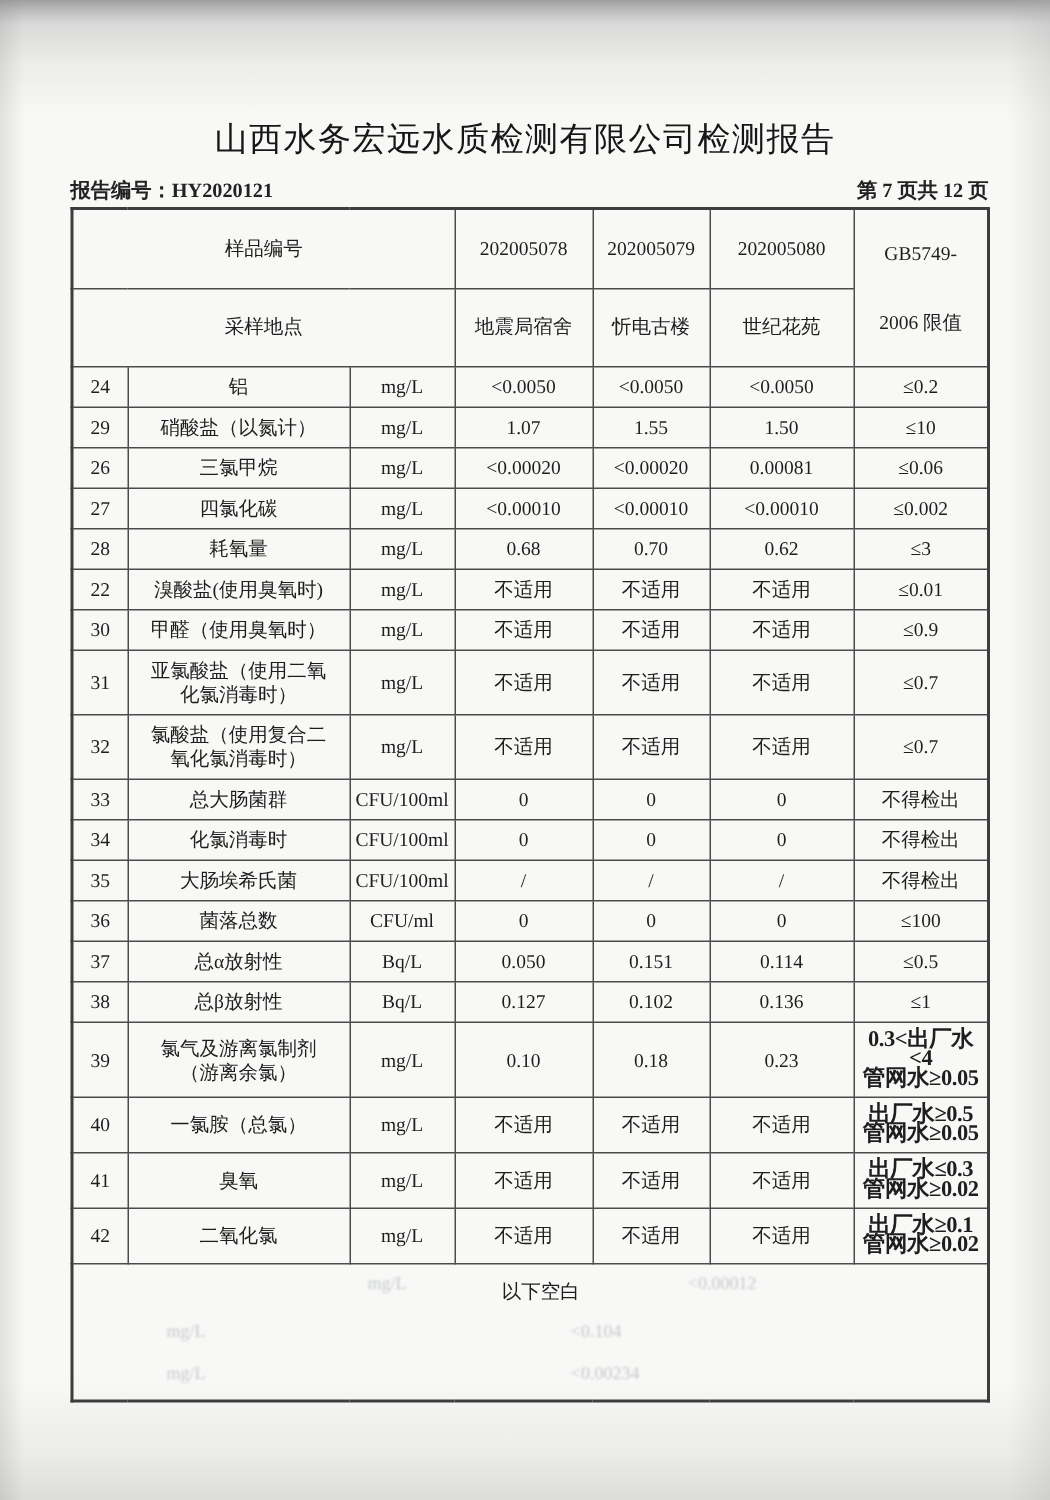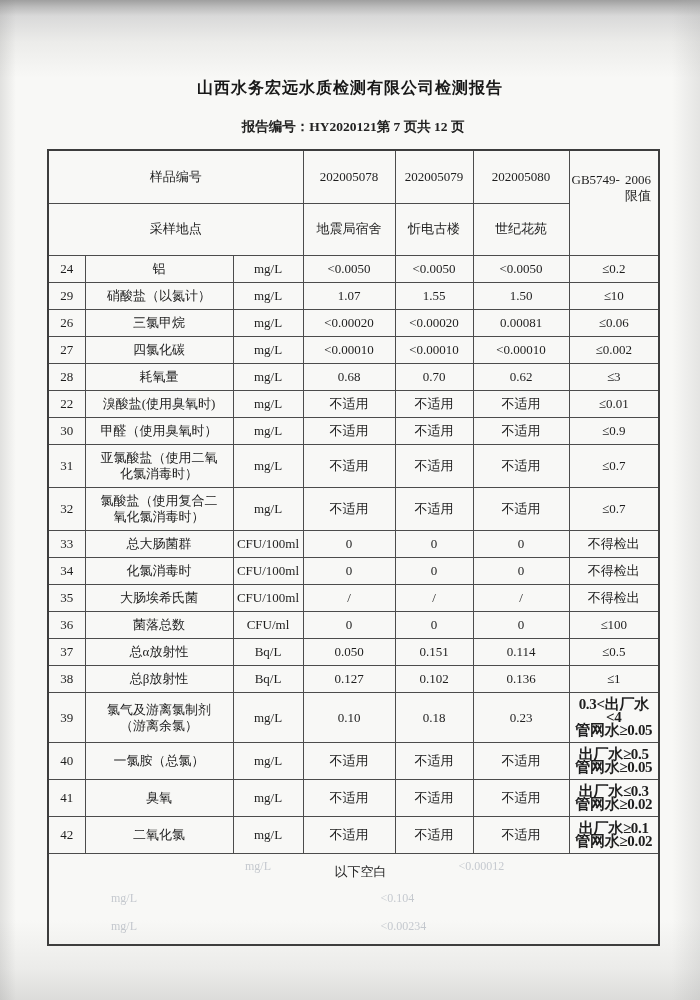--- a/index.html
+++ b/index.html
@@ -9,43 +9,43 @@
     color:#1f1f1f;
     font-family:"Liberation Serif","DejaVu Serif",serif;
     background:
       linear-gradient(90deg, rgba(130,130,130,0.20) 0, rgba(130,130,130,0) 16px),
       linear-gradient(90deg, rgba(255,255,255,0) 96%, rgba(170,170,170,0.25) 100%),
       linear-gradient(180deg, #9f9f9f 0px, #bcbcbc 7px, #d9d9d9 16px, #ececea 42px, #f8f8f6 78px, #f8f8f6 92%, #ebebe9 97%, #dcdcda 100%);
   }
   .title{
     position:absolute;top:78px;left:0;right:0;text-align:center;
     font-family:"Liberation Sans","DejaVu Sans",sans-serif;
-    font-weight:700;font-size:16px;letter-spacing:1px;color:#171717;
+    font-weight:400;font-size:22px;letter-spacing:1px;color:#171717;
   }
   .meta{
     position:absolute;top:118px;left:47px;width:612px;
-    display:flex;justify-content:center;align-items:baseline;
+    display:flex;justify-content:space-between;align-items:baseline;
     font-size:13.5px;font-weight:700;color:#222;
   }
   table.report{
-    position:absolute;top:149px;left:47px;width:611px;
+    position:absolute;top:138px;left:47px;width:611px;
     border-collapse:collapse;table-layout:fixed;
     font-size:13px;color:#1e1e1e;background:transparent;
     border:2px solid #3d3d3d;
   }
   table.report td{
     border:1px solid #4c4c4c;text-align:center;vertical-align:middle;
     padding:5px 2px;line-height:16px;white-space:pre-line;
     overflow:hidden;
   }
   thead td{height:23px;}
   td.name{text-align:left;padding-left:8px;}
   td.limit.multi{font-size:15px;line-height:13px;letter-spacing:-0.3px;font-weight:bold;}
   td.limit-head{padding:0;}
-  .limit-head-inner{display:flex;flex-direction:row;justify-content:space-between;height:62px;}
+  .limit-head-inner{display:flex;flex-direction:column;justify-content:space-between;height:62px;}
   tfoot td.blank-cell{
     height:80px;vertical-align:top;text-align:center;position:relative;
     padding:10px 0 0 14px;font-size:13px;white-space:normal;
   }
   .ghost{
     position:absolute;color:rgba(120,130,148,0.40);
     filter:blur(0.7px);font-size:12px;white-space:pre;
     font-family:"Liberation Serif","DejaVu Serif",serif;
   }
   .g1{top:4px;left:196px;word-spacing:44px;}

